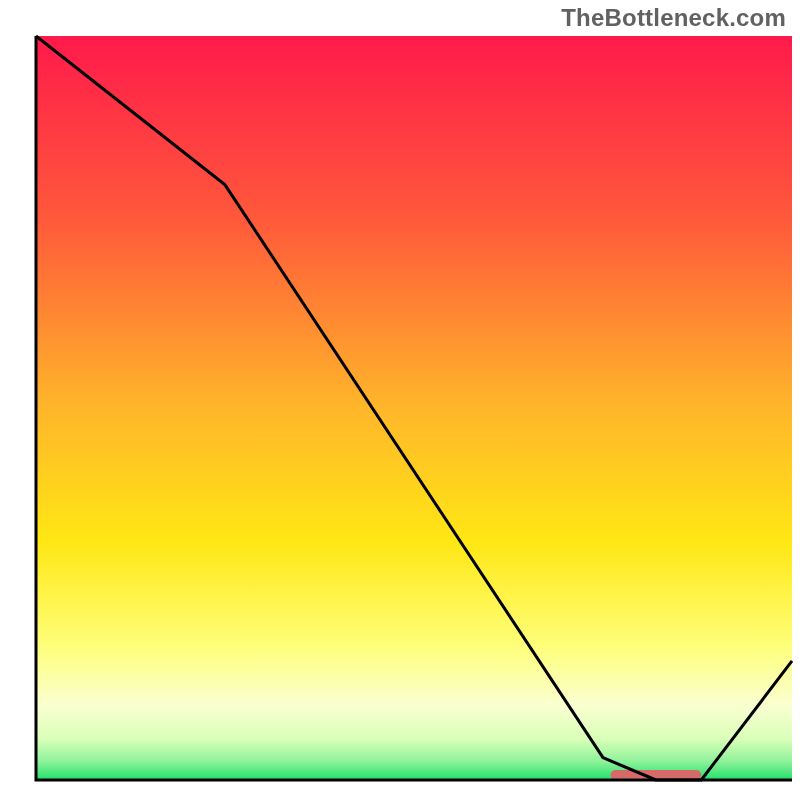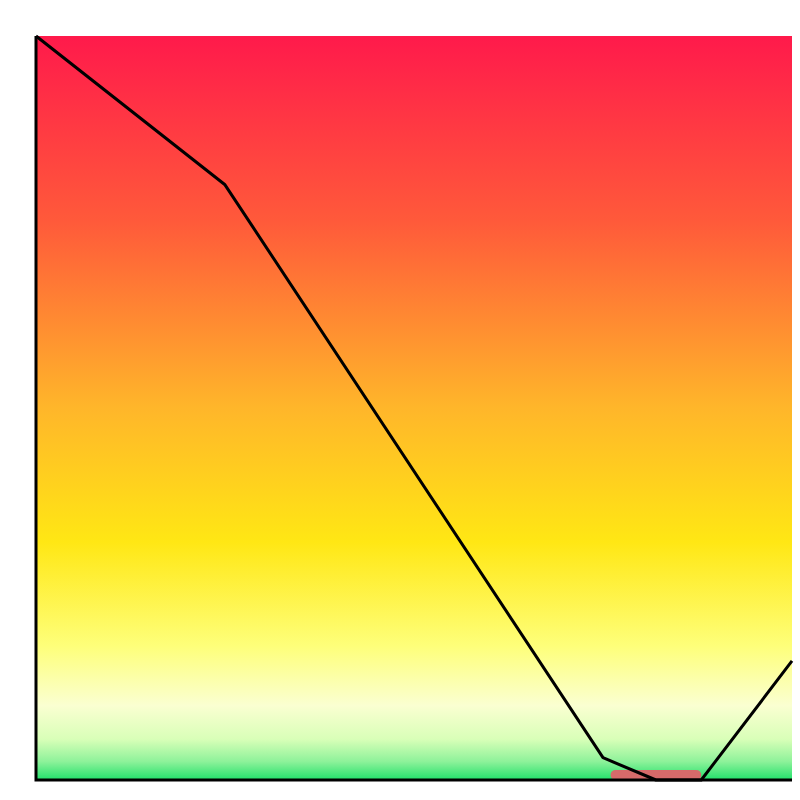--- a/index.html
+++ b/index.html
@@ -26,20 +26,21 @@
     letter-spacing: 0.2px;
     user-select: none;
   }
   svg {
     display: block;
   }
 </style>
 </head>
 <body>
 <div id="container">
+  <div id="watermark">TheBottleneck.com</div>
   <svg id="chart-svg" width="800" height="800">
       <defs>
         <linearGradient id="bg-grad" x1="0" y1="0" x2="0" y2="1">
           <stop offset="0%" stop-color="#ff1a4b"></stop>
           <stop offset="25%" stop-color="#ff5a3a"></stop>
           <stop offset="50%" stop-color="#ffb62a"></stop>
           <stop offset="68%" stop-color="#ffe714"></stop>
           <stop offset="82%" stop-color="#feff7a"></stop>
           <stop offset="90%" stop-color="#faffd1"></stop>
           <stop offset="94.5%" stop-color="#d9ffb8"></stop>

